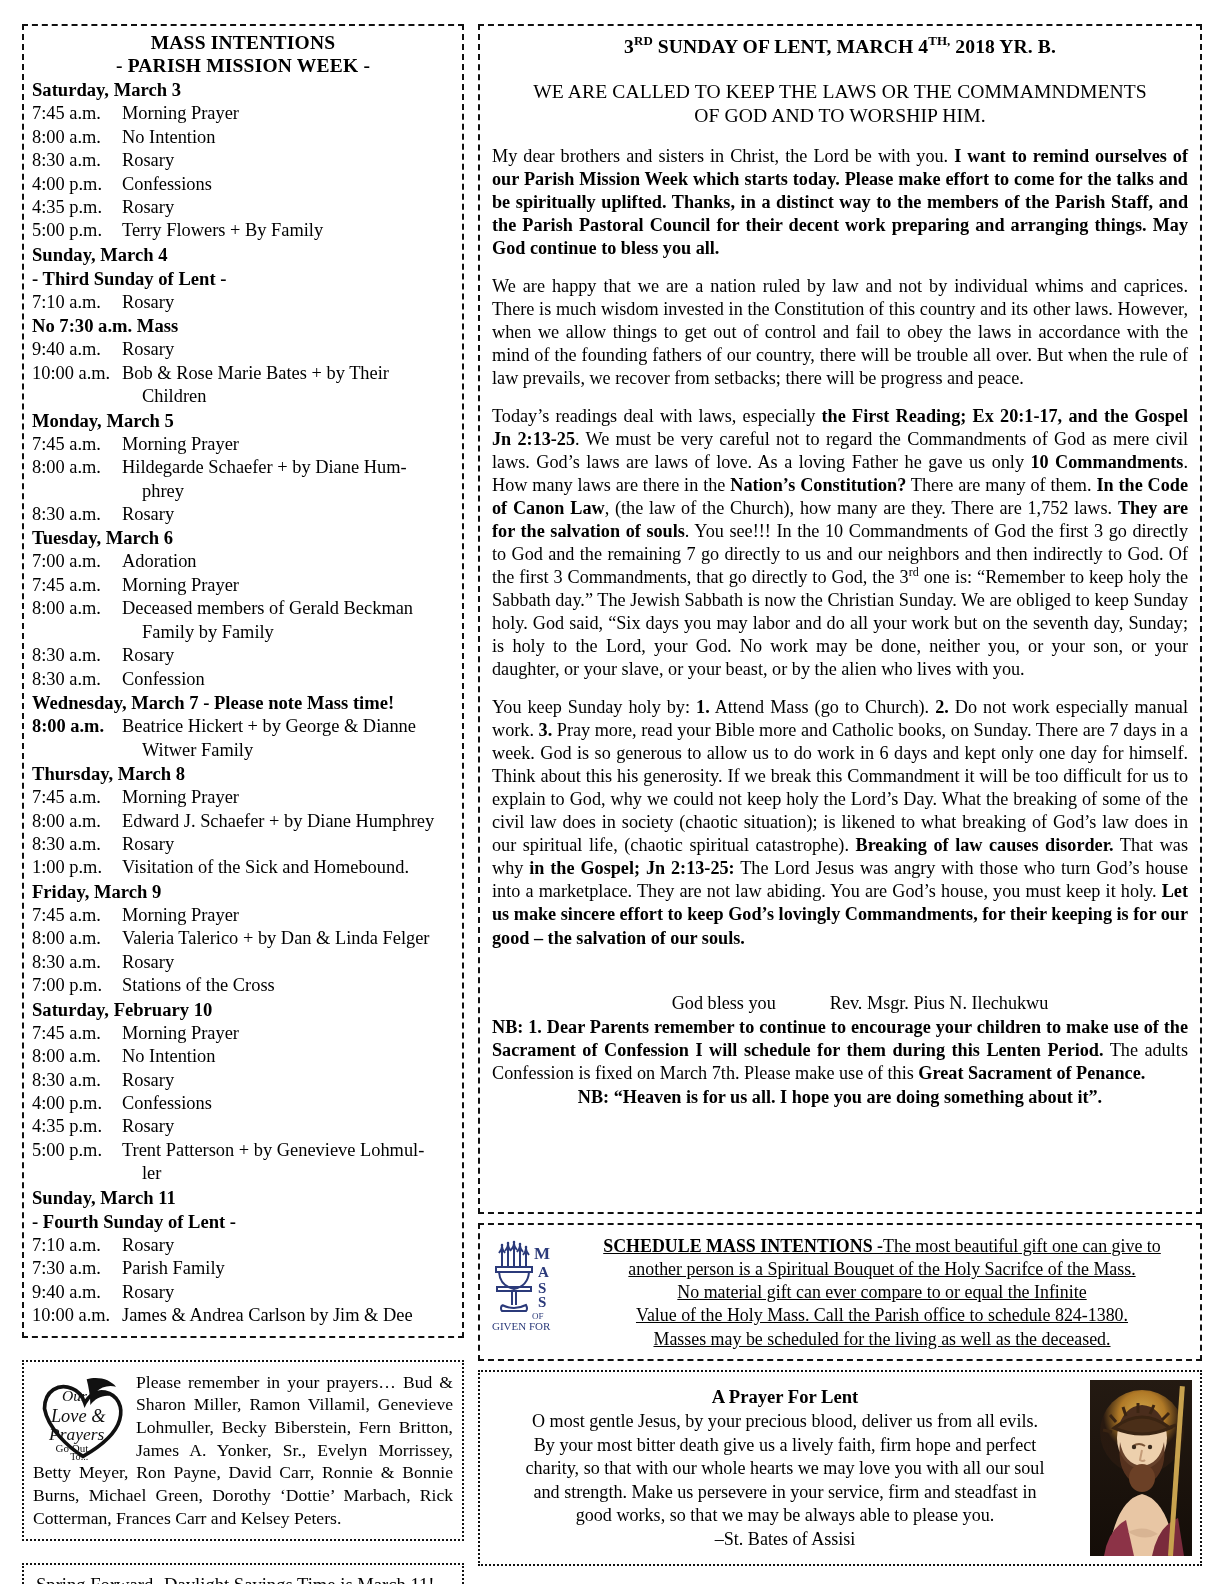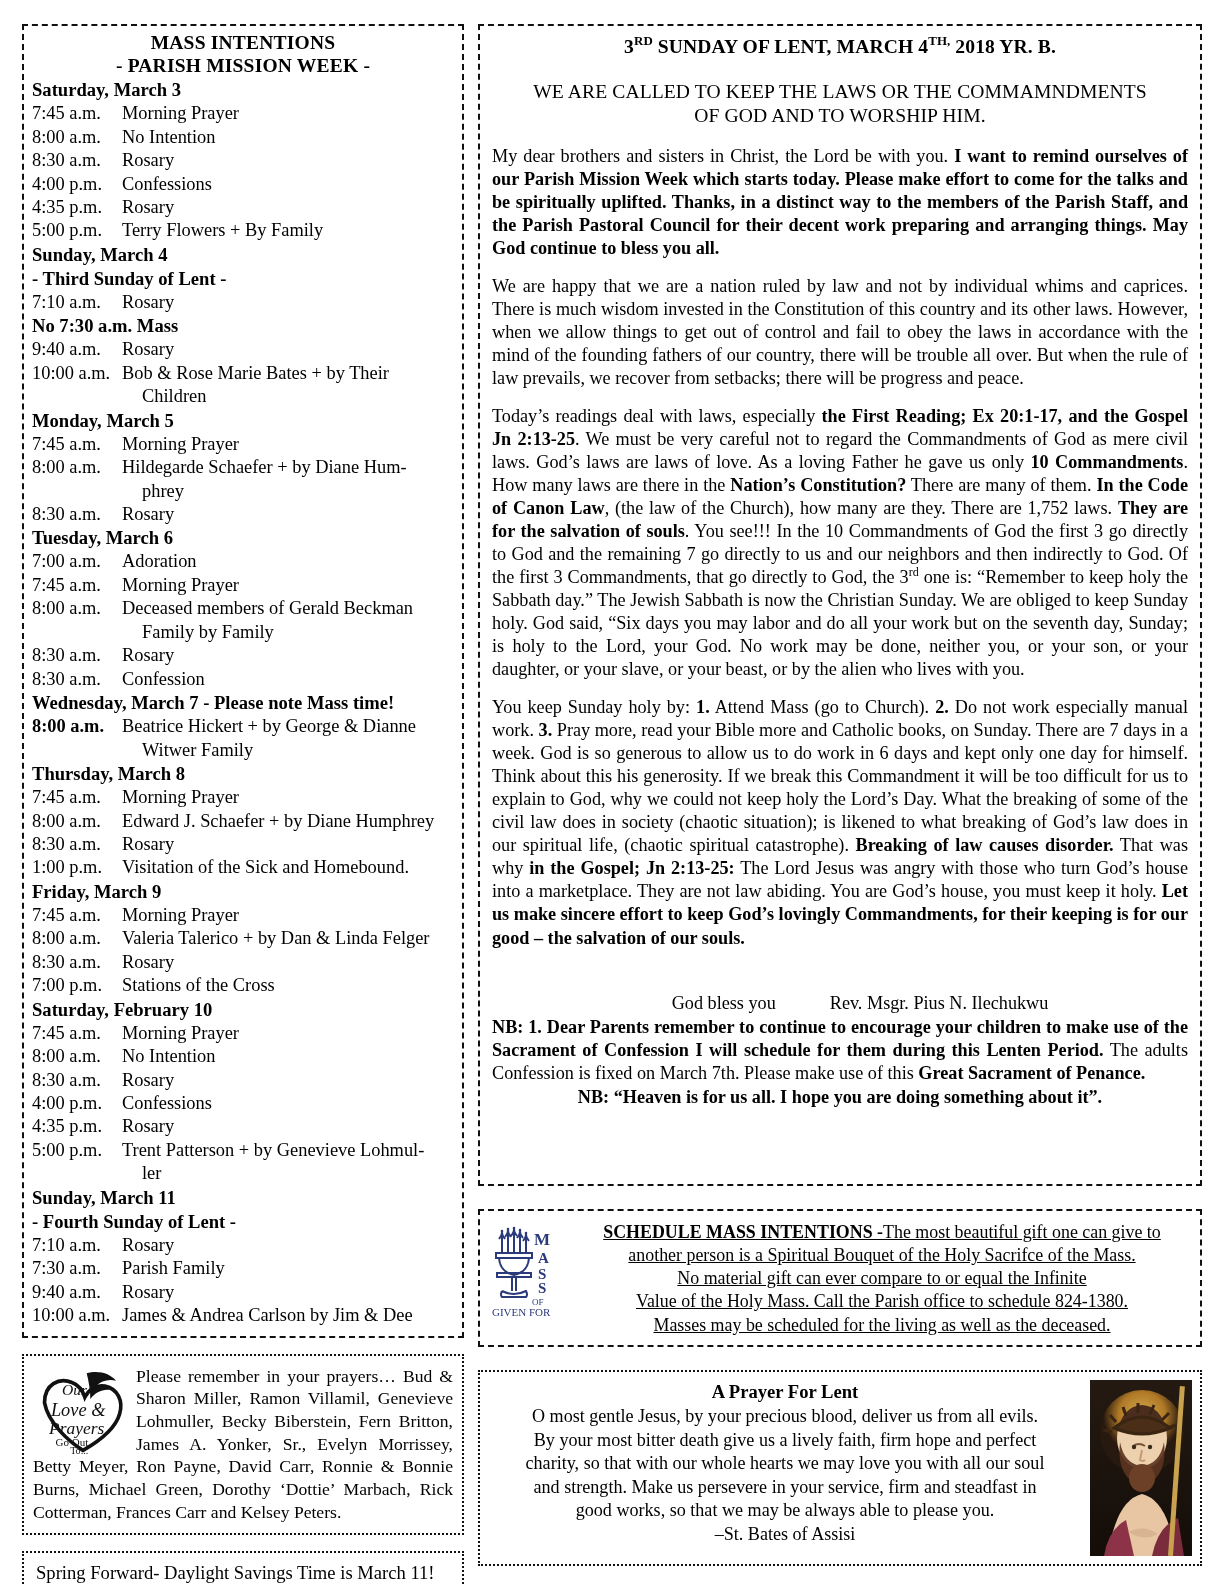--- a/index.html
+++ b/index.html
@@ -22,27 +22,27 @@
     box-sizing: border-box;
     padding: 24px 22px 18px 22px;
     display: flex;
     gap: 14px;
   }
   .col-left {
     width: 442px;
     flex: 0 0 442px;
     display: flex;
     flex-direction: column;
-    gap: 16px;
+    gap: 22px;
   }
   .col-right {
     flex: 1 1 auto;
     display: flex;
     flex-direction: column;
-    gap: 23px;
+    gap: 9px;
   }
 
   
   .frame {
     border: 2px dashed #111;
     box-sizing: border-box;
     background: #fff;
   }
   .frame-dot {
     border: 2px dotted #111;
@@ -203,21 +203,21 @@
     text-decoration: underline;
   }
   .schedule-text .lead { font-weight: bold; }
 
   
   .lent-box {
     padding: 8px 8px 8px 10px;
     display: flex;
     gap: 10px;
     flex: 0 0 auto;
-    align-items: flex-start;
+    align-items: center;
   }
   .lent-text {
     flex: 1 1 auto;
     text-align: center;
     font-size: 18.1px;
     line-height: 1.3;
   }
   .lent-title {
     font-weight: bold;
     font-size: 18.6px;

